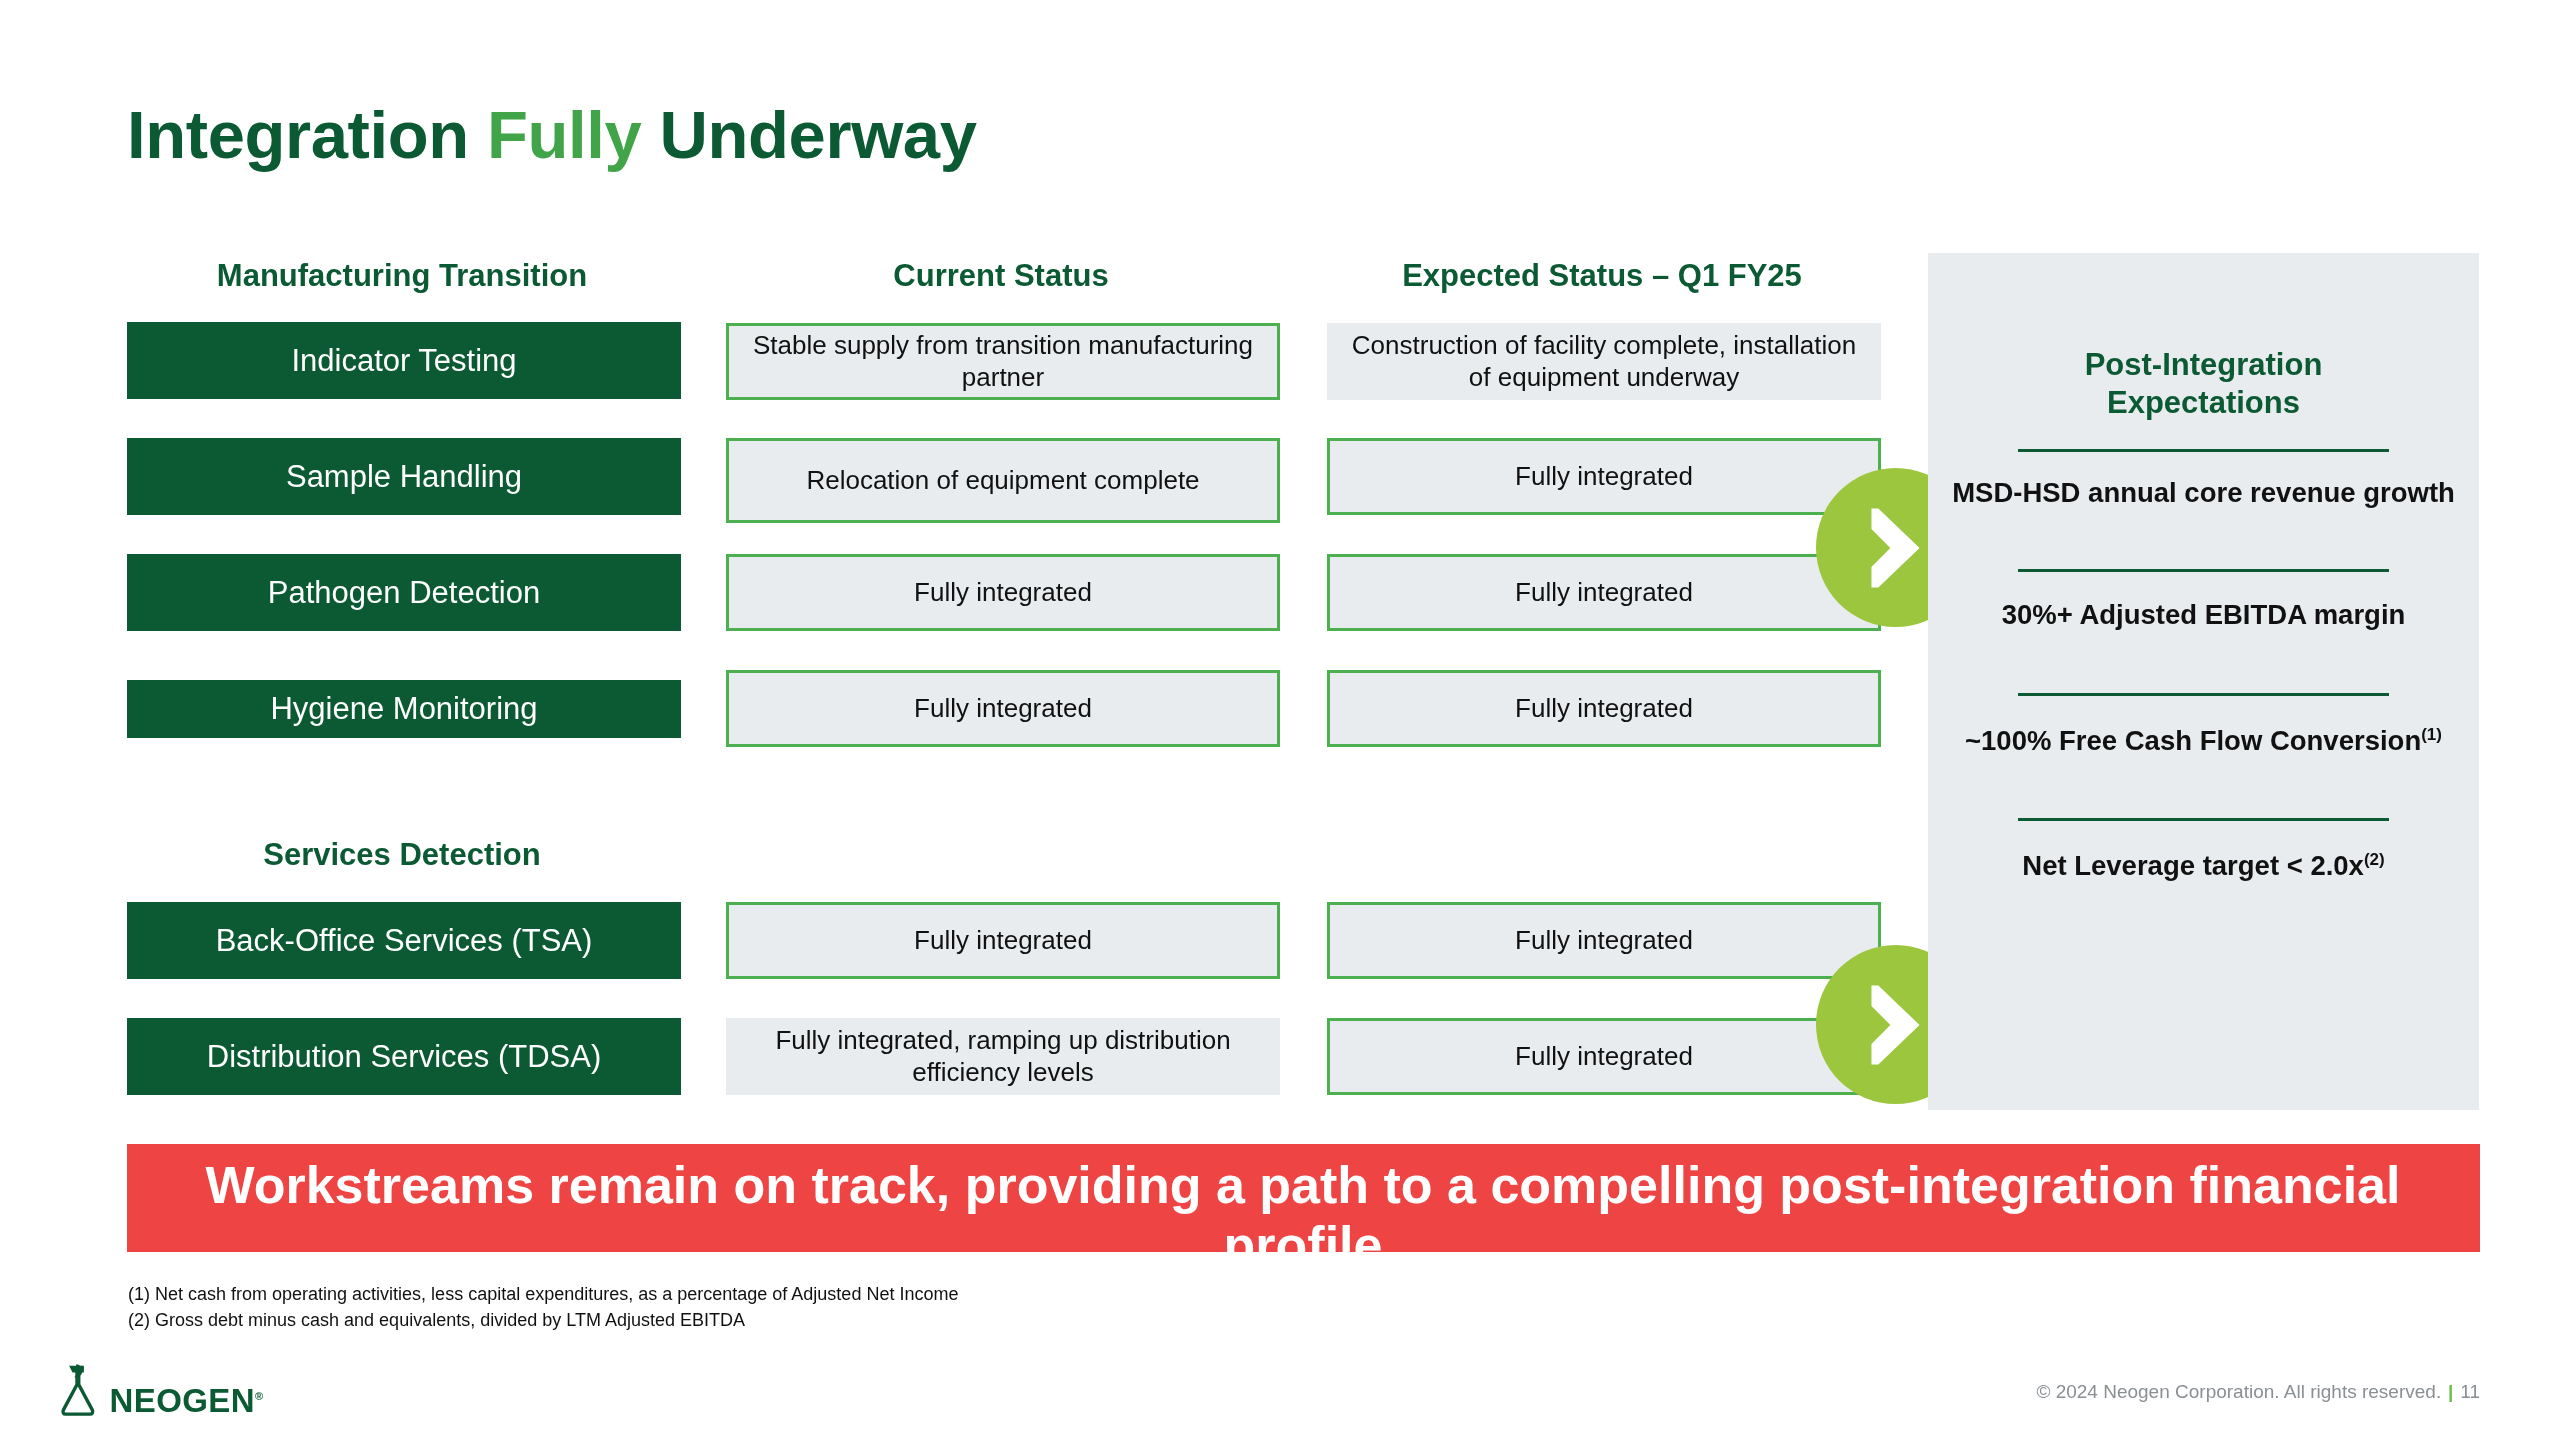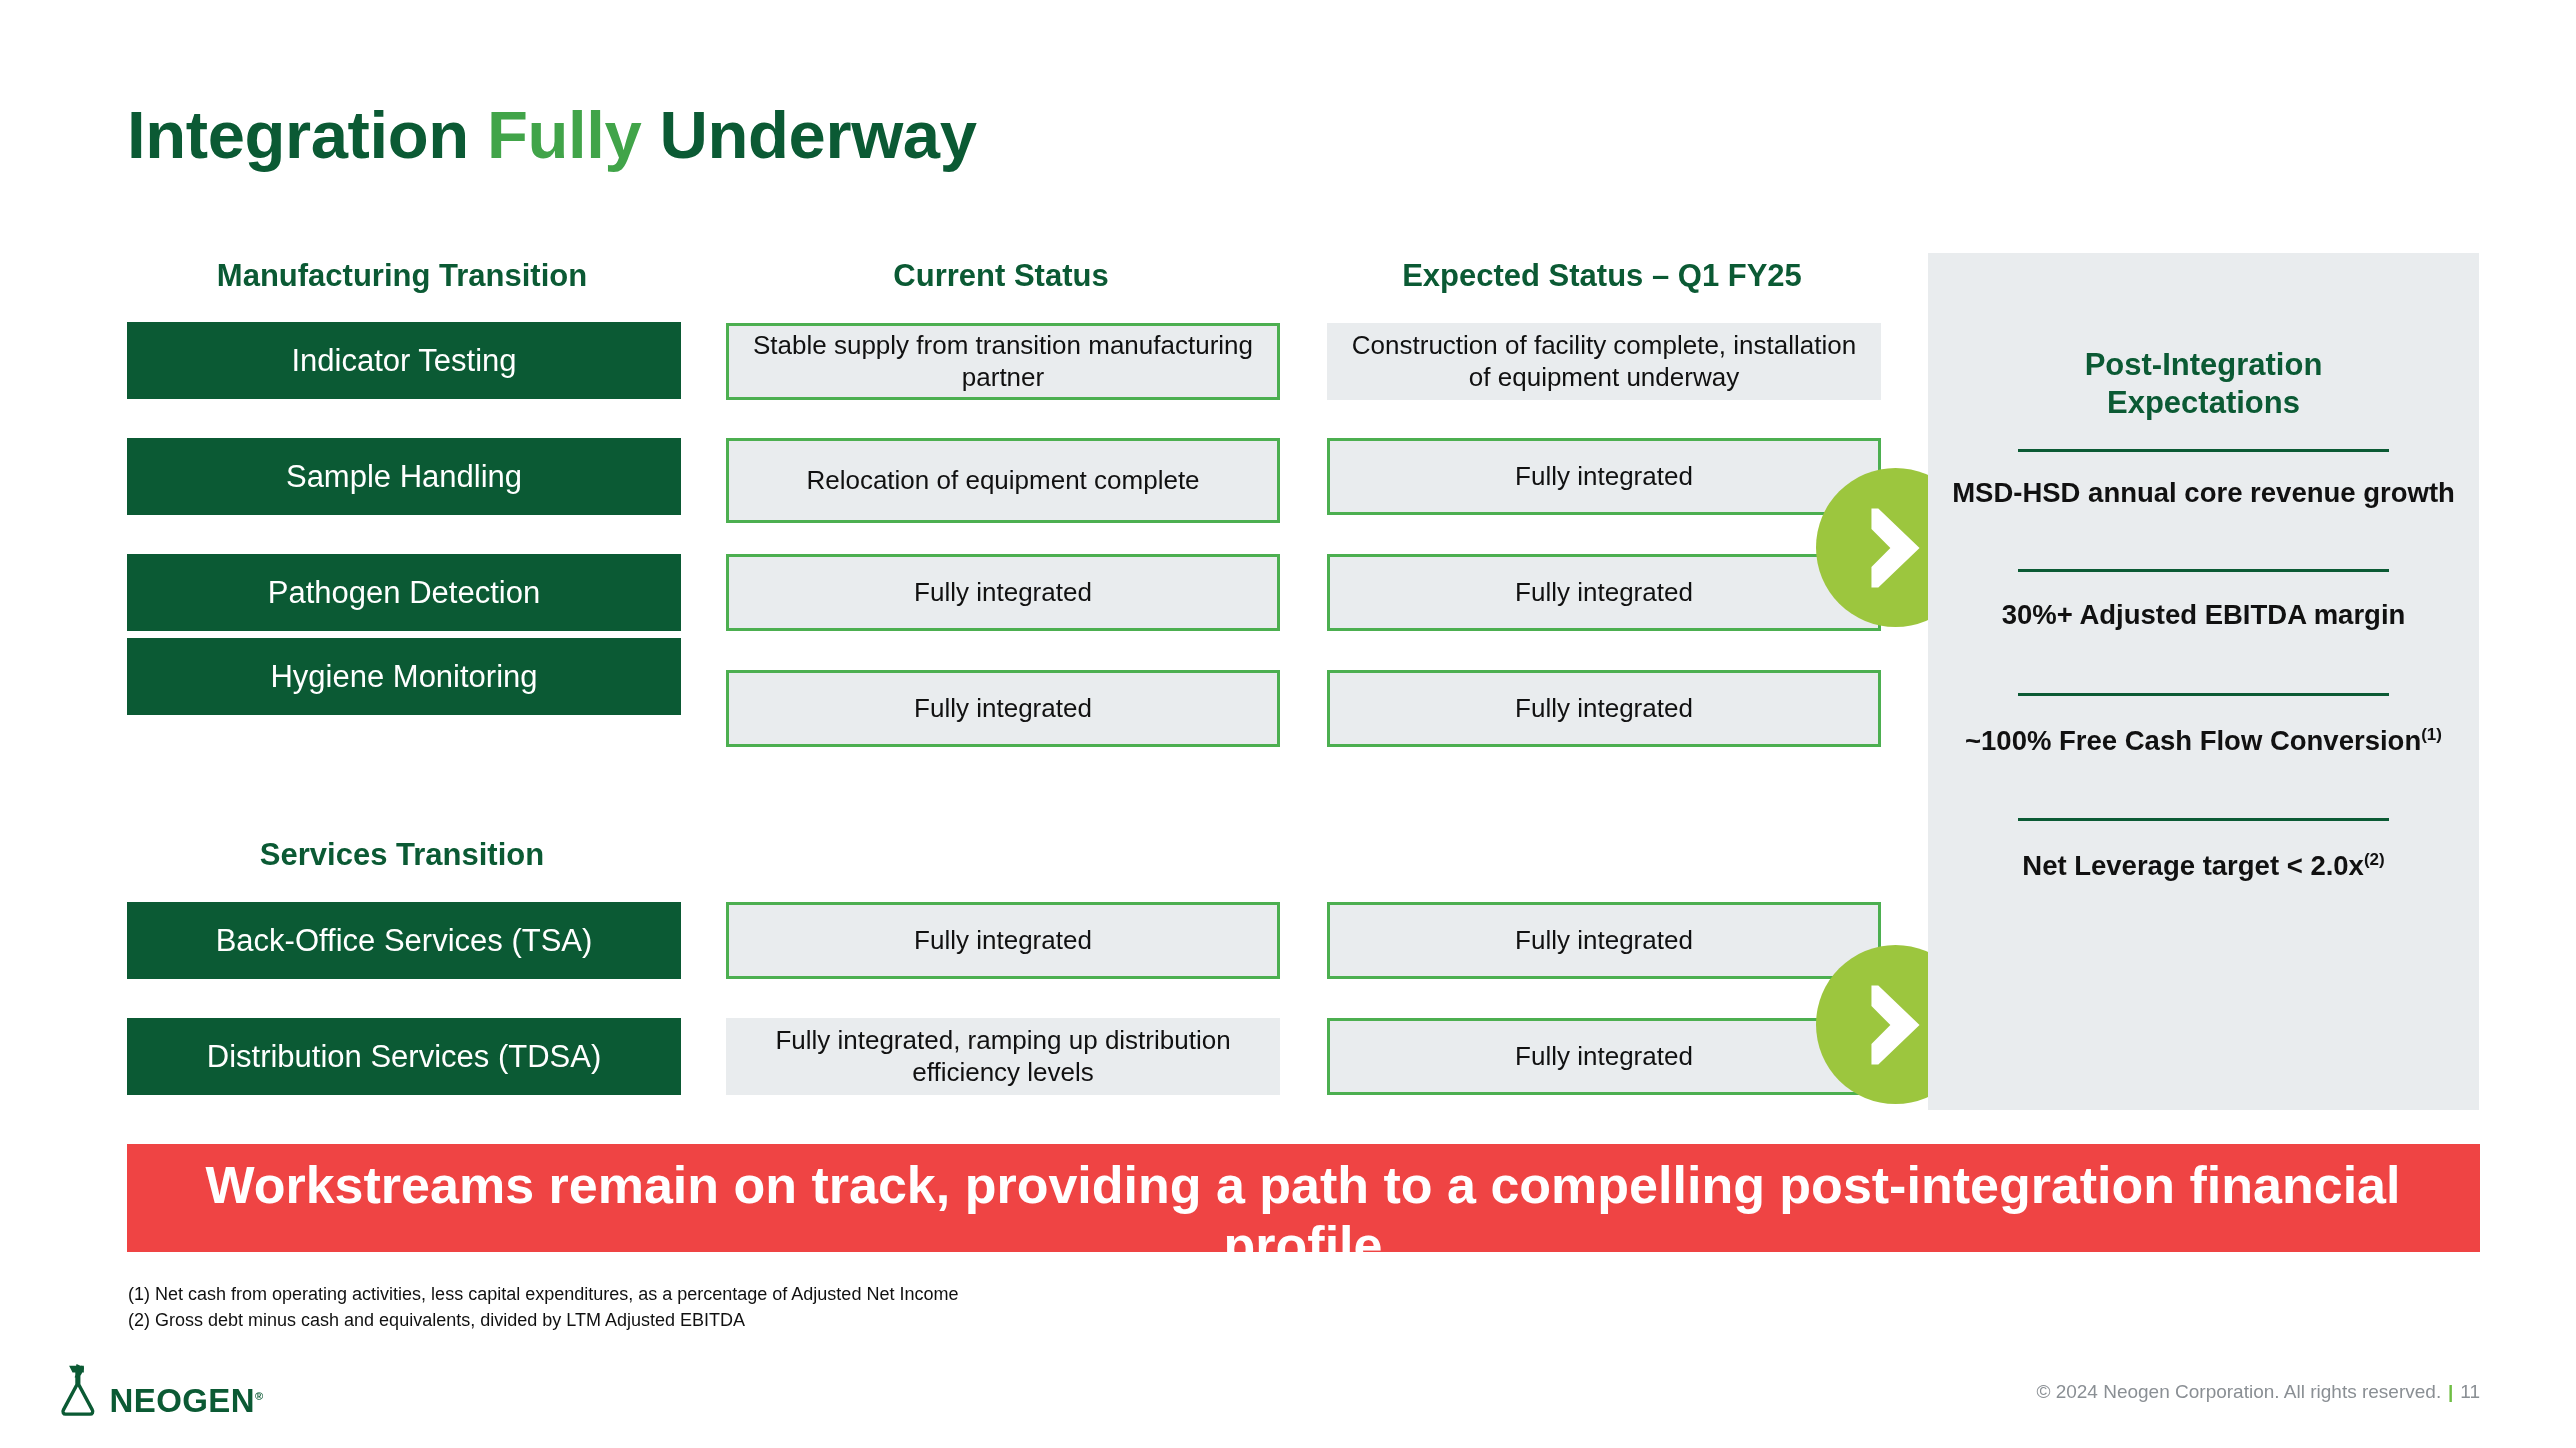--- a/index.html
+++ b/index.html
@@ -111,35 +111,35 @@
 
 <div class="slide">
 
   <div class="title">
     <span>Integration </span><span class="accent">Fully</span><span> Underway</span>
   </div>
 
   <div class="colhead" style="left:127px; top:258px; width:550px;">Manufacturing Transition</div>
   <div class="colhead" style="left:726px; top:258px; width:550px;">Current Status</div>
   <div class="colhead" style="left:1327px; top:258px; width:550px;">Expected Status – Q1 FY25</div>
-  <div class="colhead" style="left:127px; top:837px; width:550px;">Services Transition</div>
+  <div class="colhead" style="left:127px; top:837px; width:550px;">Services Detection</div>
 
   <div class="lbl-box" style="left:127px; top:322px; width:554px; height:77px;">Indicator Testing</div>
   <div class="stat-box bordered" style="left:726px; top:323px; width:554px; height:77px;">Stable supply from transition manufacturing partner</div>
   <div class="stat-box" style="left:1327px; top:323px; width:554px; height:77px;">Construction of facility complete, installation of equipment underway</div>
 
   <div class="lbl-box" style="left:127px; top:438px; width:554px; height:77px;">Sample Handling</div>
   <div class="stat-box bordered" style="left:726px; top:438px; width:554px; height:85px;">Relocation of equipment complete</div>
   <div class="stat-box bordered" style="left:1327px; top:438px; width:554px; height:77px;">Fully integrated</div>
 
   <div class="lbl-box" style="left:127px; top:554px; width:554px; height:77px;">Pathogen Detection</div>
   <div class="stat-box bordered" style="left:726px; top:554px; width:554px; height:77px;">Fully integrated</div>
   <div class="stat-box bordered" style="left:1327px; top:554px; width:554px; height:77px;">Fully integrated</div>
 
-  <div class="lbl-box" style="left:127px; top:638px; width:554px; height:77px;">Hygiene Monitoring</div>
+  <div class="lbl-box" style="left:127px; top:680px; width:554px; height:58px;">Hygiene Monitoring</div>
   <div class="stat-box bordered" style="left:726px; top:670px; width:554px; height:77px;">Fully integrated</div>
   <div class="stat-box bordered" style="left:1327px; top:670px; width:554px; height:77px;">Fully integrated</div>
 
   <div class="lbl-box" style="left:127px; top:902px; width:554px; height:77px;">Back-Office Services (TSA)</div>
   <div class="stat-box bordered" style="left:726px; top:902px; width:554px; height:77px;">Fully integrated</div>
   <div class="stat-box bordered" style="left:1327px; top:902px; width:554px; height:77px;">Fully integrated</div>
 
   <div class="lbl-box" style="left:127px; top:1018px; width:554px; height:77px;">Distribution Services (TDSA)</div>
   <div class="stat-box" style="left:726px; top:1018px; width:554px; height:77px;">Fully integrated, ramping up distribution efficiency levels</div>
   <div class="stat-box bordered" style="left:1327px; top:1018px; width:554px; height:77px;">Fully integrated</div>

